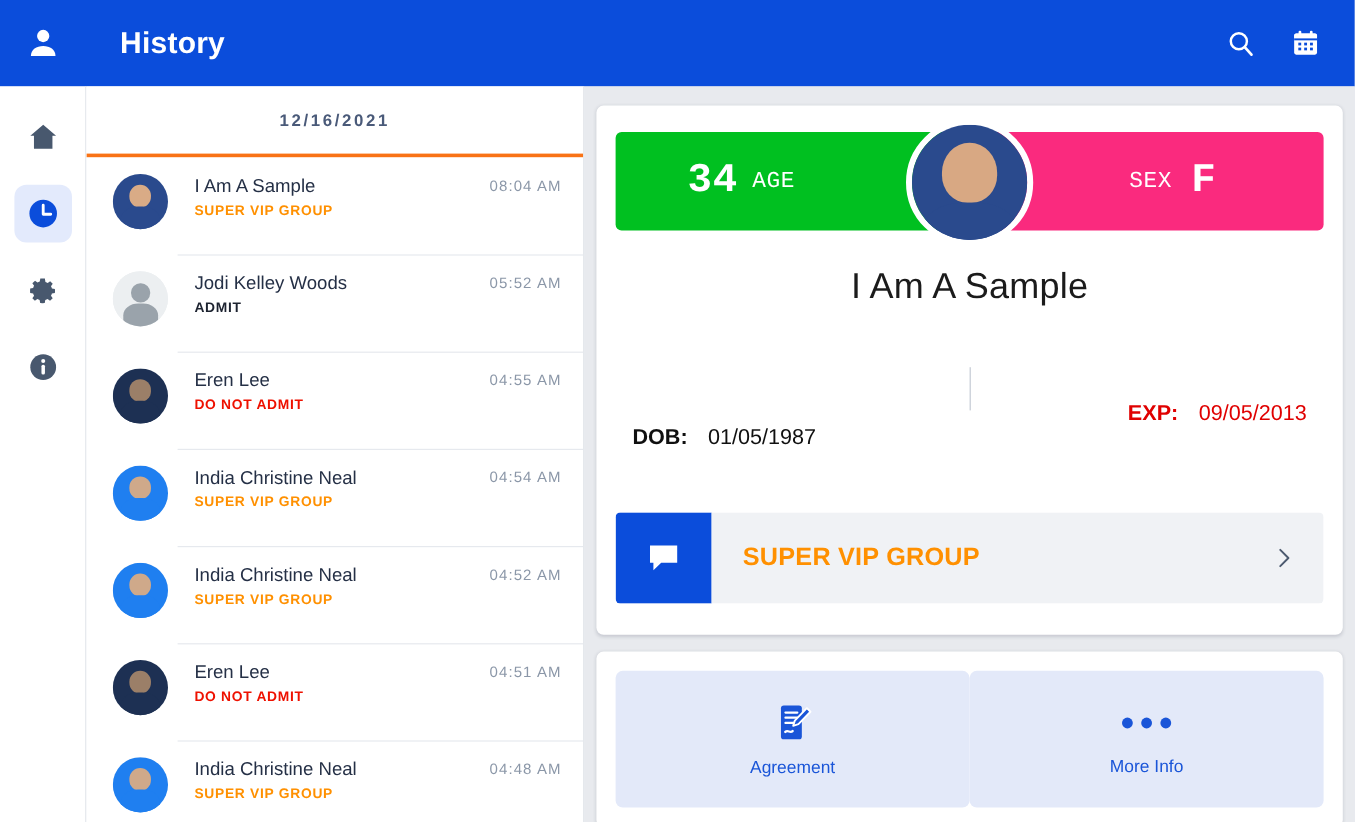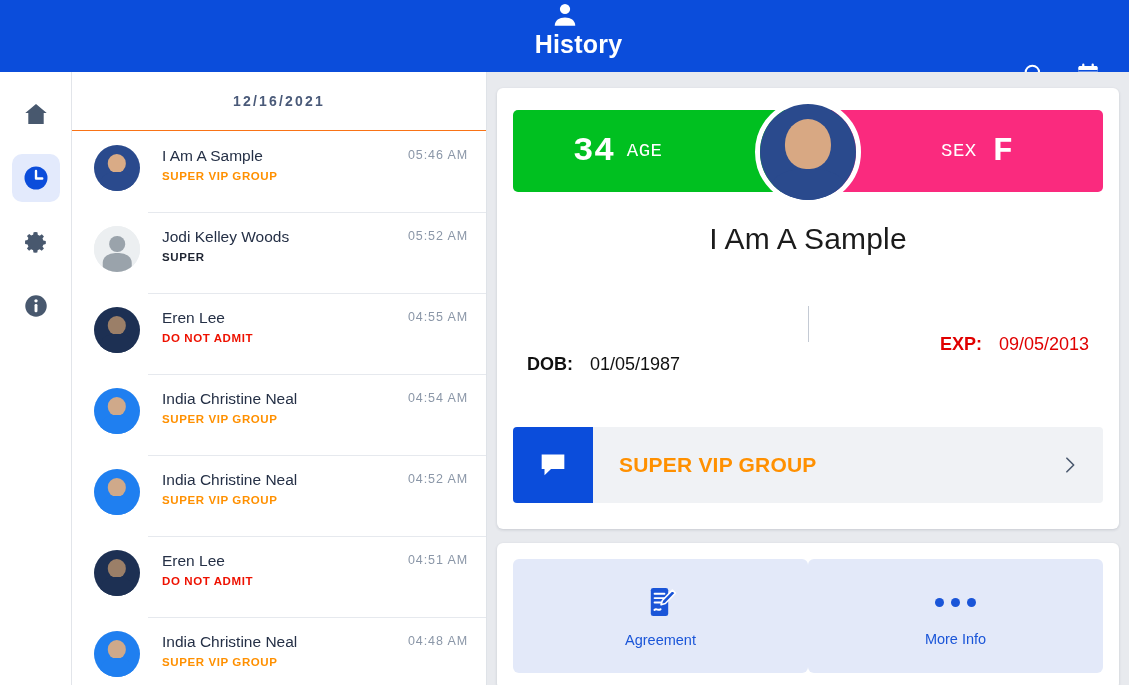--- a/index.html
+++ b/index.html
@@ -7,21 +7,21 @@
     width: 1129px; height: 685px;
     overflow: hidden;
     font-family: "Liberation Sans", sans-serif;
     background: #eceff4;
   }
   .app { position: relative; width: 1129px; height: 685px; background: #e8eaee; }
 
   
   .topbar {
     position: absolute; top: 0; left: 0; width: 1129px; height: 72px;
-    background: #0b4ddb; display: flex; align-items: center; flex-direction: column;
+    background: #0b4ddb; display: flex; align-items: center;
   }
   .topbar-avatar {
     width: 72px; height: 72px; display: flex; align-items: center; justify-content: center;
   }
   .topbar-title {
     color: #ffffff; font-size: 25px; font-weight: bold; letter-spacing: .2px;
     margin-left: 28px;
   }
   .topbar-actions {
     margin-left: auto; display: flex; align-items: center; gap: 24px; padding-right: 26px;
@@ -41,21 +41,21 @@
   .rail-item.active { background: #e3eafc; }
 
   
   .listcol {
     position: absolute; top: 72px; left: 72px; width: 415px; height: 613px;
     background: #ffffff; border-right: 1px solid #dfe3e8; overflow: hidden;
   }
   .datehdr {
     height: 59px; display: flex; align-items: center; justify-content: center;
     color: #4a5a79; font-size: 14px; letter-spacing: 2.2px; font-weight: bold;
-    border-bottom: 1px solid #f97316; background: #fff;
+    border-bottom: 3px solid #f97316; background: #fff;
   }
   .rows { height: 554px; overflow: hidden; }
   .row {
     height: 81px; display: flex; align-items: flex-start; padding: 14px 18px 0 22px;
     position: relative;
   }
   .row + .row::before {
     content: ""; position: absolute; left: 76px; right: 0; top: 0; height: 1px; background: #e6e9ee;
   }
   .avatar {
@@ -223,31 +223,31 @@
         <div class="row">
           <div class="avatar">
             <span class="bg" style="background: rgb(42, 74, 141);"></span>
             <span class="head" style="background: rgb(217, 171, 134);"></span>
             <span class="body" style="background: rgb(42, 74, 141);"></span>
           </div>
           <div class="rowmain">
             <div class="rowname">I Am A Sample</div>
             <div class="rowstatus st-vip">SUPER VIP GROUP</div>
           </div>
-          <div class="rowtime">05:46 AM</div>
+          <div class="rowtime">08:04 AM</div>
         </div>
         <div class="row">
           <div class="avatar placeholder">
             <span class="bg" style="background: rgb(236, 239, 241);"></span>
             <span class="head" style="background: rgb(154, 163, 171);"></span>
             <span class="body" style="background: rgb(154, 163, 171);"></span>
           </div>
           <div class="rowmain">
             <div class="rowname">Jodi Kelley Woods</div>
-            <div class="rowstatus st-none">SUPER</div>
+            <div class="rowstatus st-none">ADMIT</div>
           </div>
           <div class="rowtime">05:52 AM</div>
         </div>
         <div class="row">
           <div class="avatar">
             <span class="bg" style="background: rgb(29, 48, 83);"></span>
             <span class="head" style="background: rgb(155, 127, 104);"></span>
             <span class="body" style="background: rgb(29, 48, 83);"></span>
           </div>
           <div class="rowmain">

